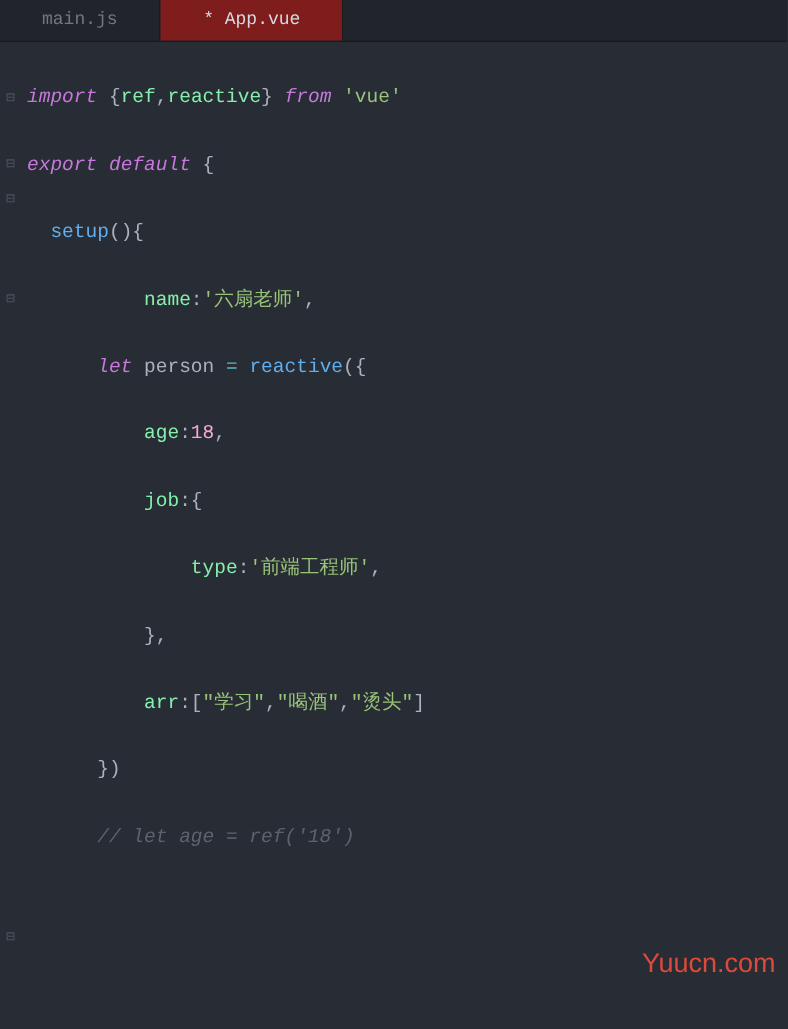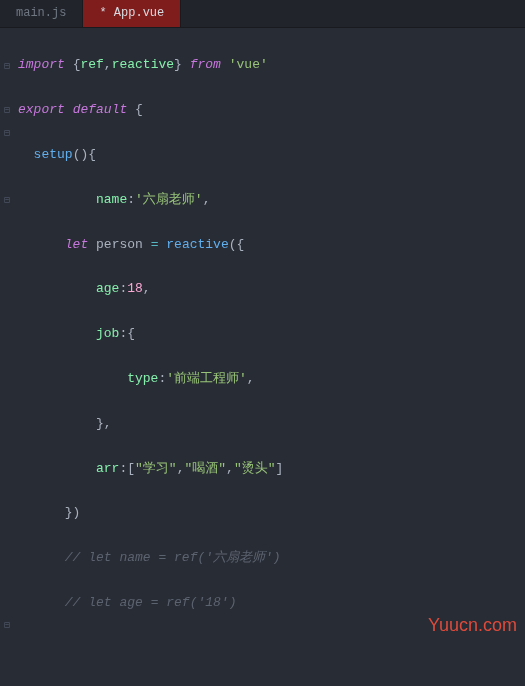--- a/index.html
+++ b/index.html
@@ -12,21 +12,21 @@
       overflow: hidden;
       color: #abb2bf;
     }
     .tabs {
       display: flex;
       background: #21252b;
       height: 28px;
       border-bottom: 1px solid #181a1f;
     }
     .tab {
-      padding: 6px 16px;
+      padding: 6px 28px;
       color: #6f7783;
       background: #21252b;
       cursor: pointer;
       font-size: 12px;
       border-right: 1px solid #181a1f;
     }
     .tab.active {
       background: #7f1d1d;
       color: #d7dae0;
     }
@@ -61,21 +61,21 @@
     .fn { color: #61afef; }
     .var { color: #86efac; }
     .prop { color: #abb2bf; }
     .num { color: #f9a8d4; }
     .op { color: #56b6c2; }
     .punc { color: #abb2bf; }
     .cmt { color: #5c6370; font-style: italic; }
     .wm {
       position: absolute;
       right: 8px;
-      bottom: 50px;
+      bottom: 33px;
       color: #e74c3c;
       font-size: 18px;
       font-family: Arial, sans-serif;
       opacity: 0.95;
     }
   </style>
 </head>
 <body>
 
 <div class="tabs">
@@ -120,21 +120,20 @@
 <div class="line"><span class="kw">export</span> <span class="kw">default</span> <span class="punc">{</span></div>
 <div class="line">  <span class="fn">setup</span><span class="punc">(){</span></div>
 <div class="line">          <span class="var">name</span><span class="punc">:</span><span class="str">'六扇老师'</span><span class="punc">,</span></div>
 <div class="line">      <span class="kw">let</span> <span class="prop">person</span> <span class="op">=</span> <span class="fn">reactive</span><span class="punc">({</span></div>
 <div class="line">          <span class="var">age</span><span class="punc">:</span><span class="num">18</span><span class="punc">,</span></div>
 <div class="line">          <span class="var">job</span><span class="punc">:{</span></div>
 <div class="line">              <span class="var">type</span><span class="punc">:</span><span class="str">'前端工程师'</span><span class="punc">,</span></div>
 <div class="line">          <span class="punc">},</span></div>
 <div class="line">          <span class="var">arr</span><span class="punc">:[</span><span class="str">"学习"</span><span class="punc">,</span><span class="str">"喝酒"</span><span class="punc">,</span><span class="str">"烫头"</span><span class="punc">]</span></div>
 <div class="line">      <span class="punc">})</span></div>
-<div class="line">      <span class="cmt">// let name = ref('六扇老师')</span></div>
 <div class="line">      <span class="cmt">// let age = ref('18')</span></div>
 
 
 
 
 
 
 
 
 

